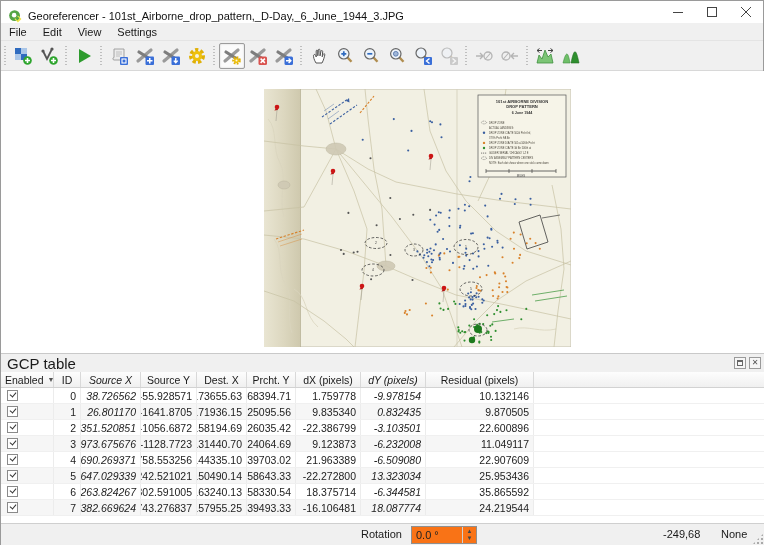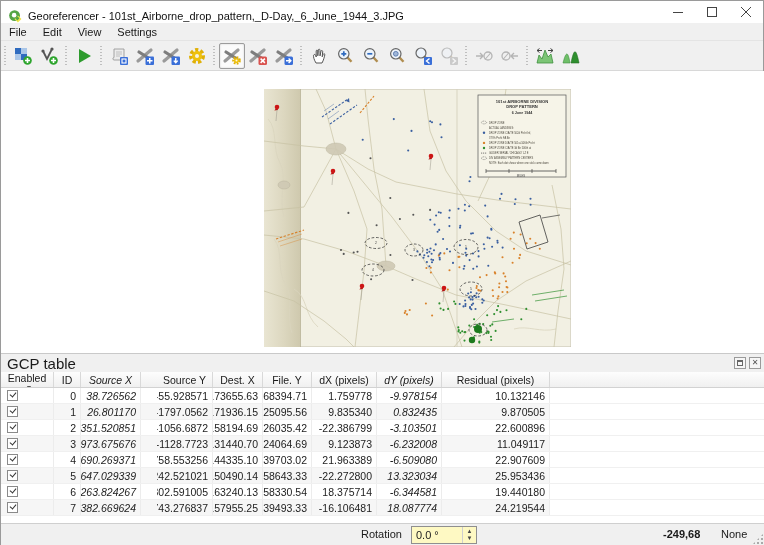--- a/index.html
+++ b/index.html
@@ -36,50 +36,50 @@
   .gcp-panel { position:absolute; left:0; top:352px; width:764px; height:170px; background:#ffffff; border-top:1px solid #c9c9c9; }
   .gcp-title { height:18px; background:#f0f0f0; display:flex; align-items:center; padding:0 6px; position:relative; }
   .gcp-title-text { font-size:15px; color:#1a1a1a; }
   .panel-btns { position:absolute; right:4px; top:3px; display:flex; gap:3px; }
   .pbtn { width:12px; height:12px; border:1px solid #9a9a9a; background:#f6f6f6; display:flex; align-items:center; justify-content:center; font-size:8px; color:#555; line-height:1; }
   .pbtn .float-glyph { width:6px; height:6px; border:1px solid #666; border-top-width:2px; }
 
   .gcp-table { position:absolute; left:0; top:18px; width:764px; }
   .trow { display:flex; height:16px; align-items:stretch; }
   .thead { background:linear-gradient(#fdfdfd,#f0f0f0); border-bottom:1px solid #d2d2d2; }
-  .thead .tcell { border-right:1px solid #d9d9d9; color:#1a1a1a; justify-content:center; font-size:10.5px;flex-direction:column; }
+  .thead .tcell { border-right:1px solid #d9d9d9; color:#1a1a1a; justify-content:center; font-size:10.5px; }
   .tcell { display:flex; align-items:center; padding:0 4px; font-size:10.5px; border-right:1px solid #ececec; overflow:hidden; white-space:nowrap; }
   .c-en  { width:53px; justify-content:flex-start; }
   .c-id  { width:27px; justify-content:flex-end; }
   .c-sx  { width:60px; justify-content:flex-end;font-style:italic; }
-  .c-sy  { width:56px; justify-content:flex-end;margin-left:16px; }
+  .c-sy  { width:56px; justify-content:flex-end; }
   .c-dx  { width:50px; justify-content:flex-end; }
   .c-dy  { width:49px; justify-content:flex-end; }
   .c-dxp { width:65px; justify-content:flex-end; }
   .c-dyp { width:65px; justify-content:flex-end;font-style:italic; }
   .c-res { width:108px; justify-content:flex-end; }
   .c-fill{ flex:1; border-right:none; }
   .thead .c-en { justify-content:flex-start; }
   .trow.body:nth-child(odd) { background:#ffffff; }
   .trow.body:nth-child(even) { background:#f6f6f6; }
   .trow.body { border-bottom:1px solid #f0f0f0; }
   .trow.body .c-fill { background:#fff; }
   .checkbox { width:11px; height:11px; border:1px solid #8a8a8a; background:#fff; margin-left:2px; position:relative; }
   .checkbox:after { content:""; position:absolute; left:2px; top:1px; width:5px; height:3px; border-left:1.6px solid #333; border-bottom:1.6px solid #333; transform:rotate(-50deg); }
   .sort-arrow { font-size:7px; color:#555; margin-left:4px; }
 
   
   .statusbar { position:absolute; left:0; top:522px; width:764px; height:23px; background:#f0f0f0; border-top:1px solid #cfcfcf; }
   .sb-item { position:absolute; top:4px; font-size:11px; color:#1a1a1a; white-space:nowrap; }
   .rot-label { left:360px; }
-  .rot-spin { position:absolute; left:410px; top:2px; width:66px; height:18px; background:#fef9c3; border:1px solid #8f8f8f; display:flex; }
+  .rot-spin { position:absolute; left:410px; top:2px; width:66px; height:18px; background:#f97316; border:1px solid #8f8f8f; display:flex; }
   .rot-value { flex:1; padding:2px 0 0 4px; font-size:11px; }
   .spin-arrows { width:14px; border-left:1px solid #cfcfcf; display:flex; flex-direction:column; align-items:center; justify-content:center; font-size:6px; color:#444; line-height:1.1; }
   .transform-text { left:483px; }
-  .coords { left:662px;font-weight:bold; }
+  .coords { left:662px; }
   .crs { left:720px; }
   .grip { position:absolute; right:1px; bottom:1px; width:12px; height:12px;
       background-image:radial-gradient(#a9a9a9 1px, transparent 1.2px);
       background-size:4px 4px; clip-path:polygon(100% 0,100% 100%,0 100%); }
 </style>
 </head>
 <body>
 
 <div class="window">
 
@@ -636,21 +636,21 @@
     <div class="gcp-table">
       <div class="trow thead">
         <div class="tcell c-en">
             <span>Enabled</span>
             <span class="sort-arrow">▼</span>
           </div>
         <div class="tcell c-id">ID</div>
         <div class="tcell c-sx">Source X</div>
         <div class="tcell c-sy">Source Y</div>
         <div class="tcell c-dx">Dest. X</div>
-        <div class="tcell c-dy">File. Y</div>
+        <div class="tcell c-dy">Prcht. Y</div>
         <div class="tcell c-dxp">dX (pixels)</div>
         <div class="tcell c-dyp">dY (pixels)</div>
         <div class="tcell c-res">Residual (pixels)</div>
         <div class="tcell c-fill"></div>
       </div>
       <div id="table-body">
           <div class="trow body">
             <div class="tcell c-en">
               <div class="checkbox"></div>
             </div>
@@ -663,21 +663,21 @@
             <div class="tcell c-dyp">-9.978154</div>
             <div class="tcell c-res">10.132146</div>
             <div class="tcell c-fill"></div>
           </div>
           <div class="trow body">
             <div class="tcell c-en">
               <div class="checkbox"></div>
             </div>
             <div class="tcell c-id">1</div>
             <div class="tcell c-sx">26.801170</div>
-            <div class="tcell c-sy">-1797.0562</div>
+            <div class="tcell c-sy">-1641.8705</div>
             <div class="tcell c-dx">-171936.15</div>
             <div class="tcell c-dy">6325095.56</div>
             <div class="tcell c-dxp">9.835340</div>
             <div class="tcell c-dyp">0.832435</div>
             <div class="tcell c-res">9.870505</div>
             <div class="tcell c-fill"></div>
           </div>
           <div class="trow body">
             <div class="tcell c-en">
               <div class="checkbox"></div>
@@ -738,21 +738,21 @@
             <div class="tcell c-en">
               <div class="checkbox"></div>
             </div>
             <div class="tcell c-id">6</div>
             <div class="tcell c-sx">263.824267</div>
             <div class="tcell c-sy">-302.591005</div>
             <div class="tcell c-dx">-163240.13</div>
             <div class="tcell c-dy">6358330.54</div>
             <div class="tcell c-dxp">18.375714</div>
             <div class="tcell c-dyp">-6.344581</div>
-            <div class="tcell c-res">19.440180</div>
+            <div class="tcell c-res">35.865592</div>
             <div class="tcell c-fill"></div>
           </div>
           <div class="trow body">
             <div class="tcell c-en">
               <div class="checkbox"></div>
             </div>
             <div class="tcell c-id">7</div>
             <div class="tcell c-sx">382.669624</div>
             <div class="tcell c-sy">-743.276837</div>
             <div class="tcell c-dx">-157955.25</div>

